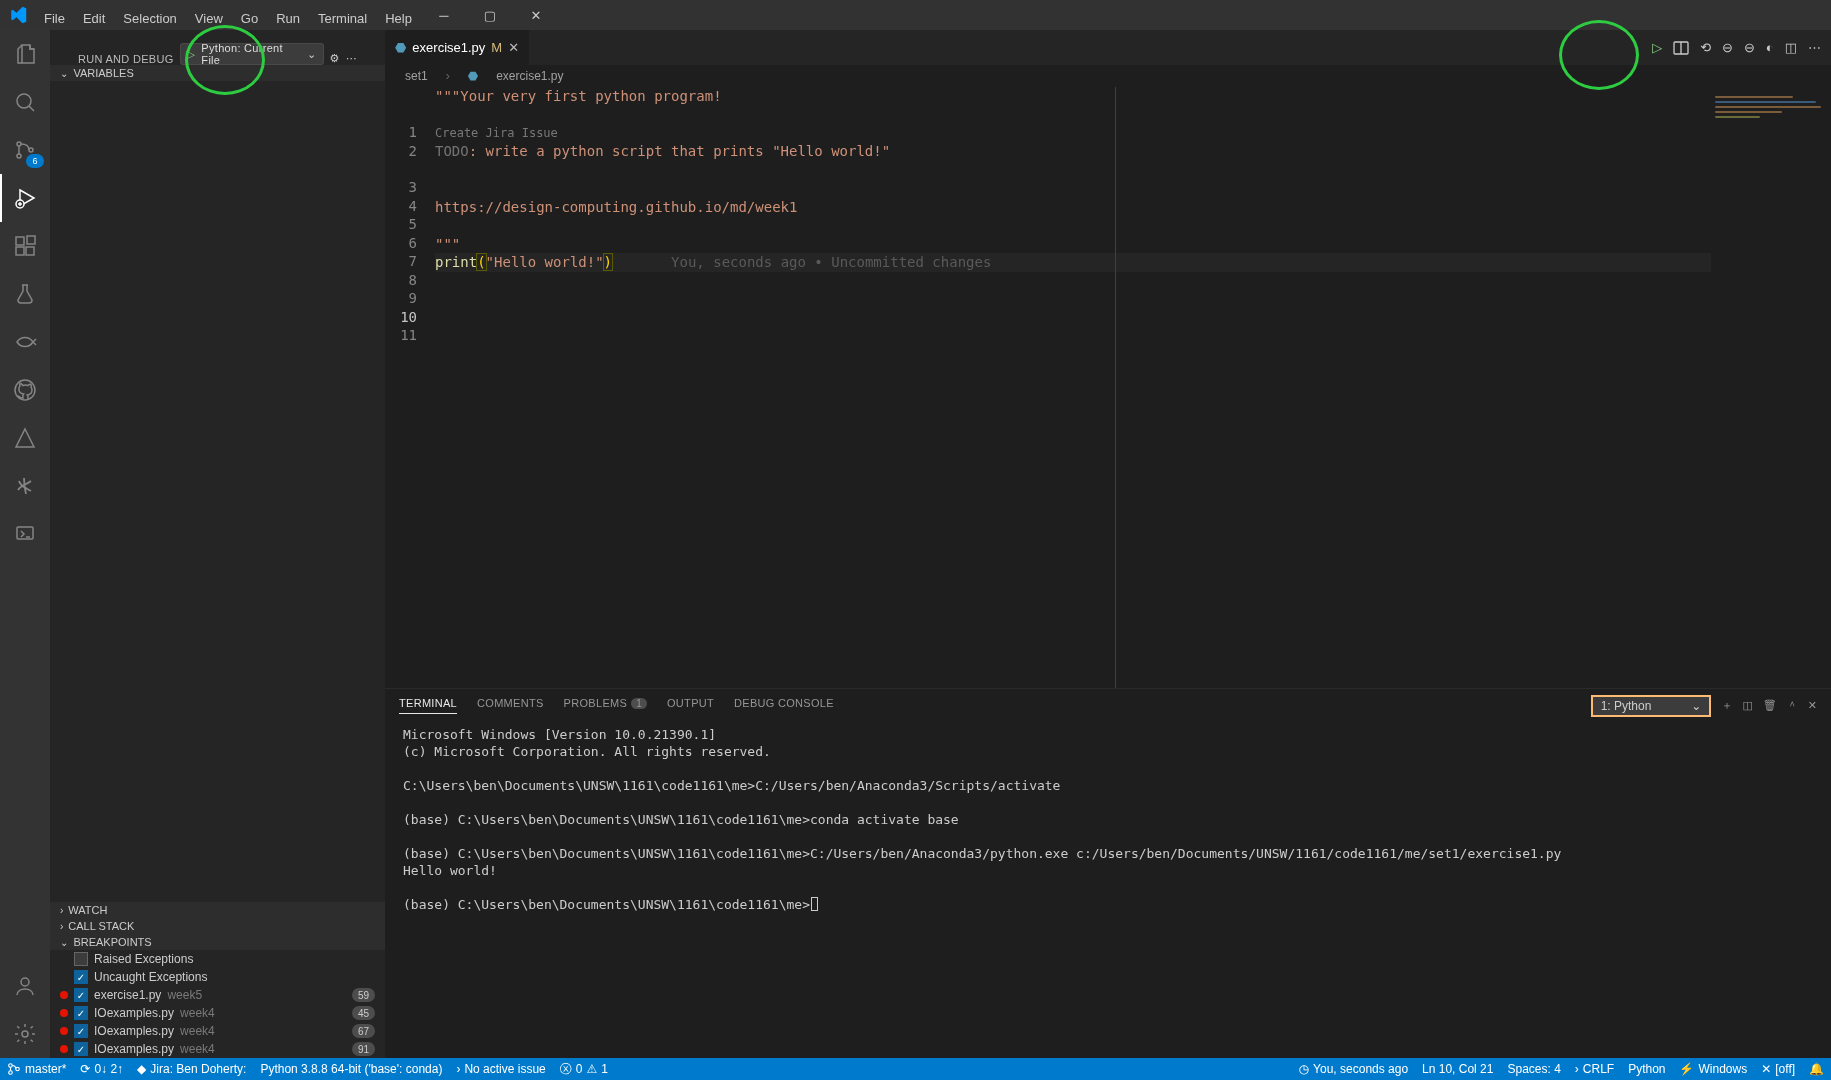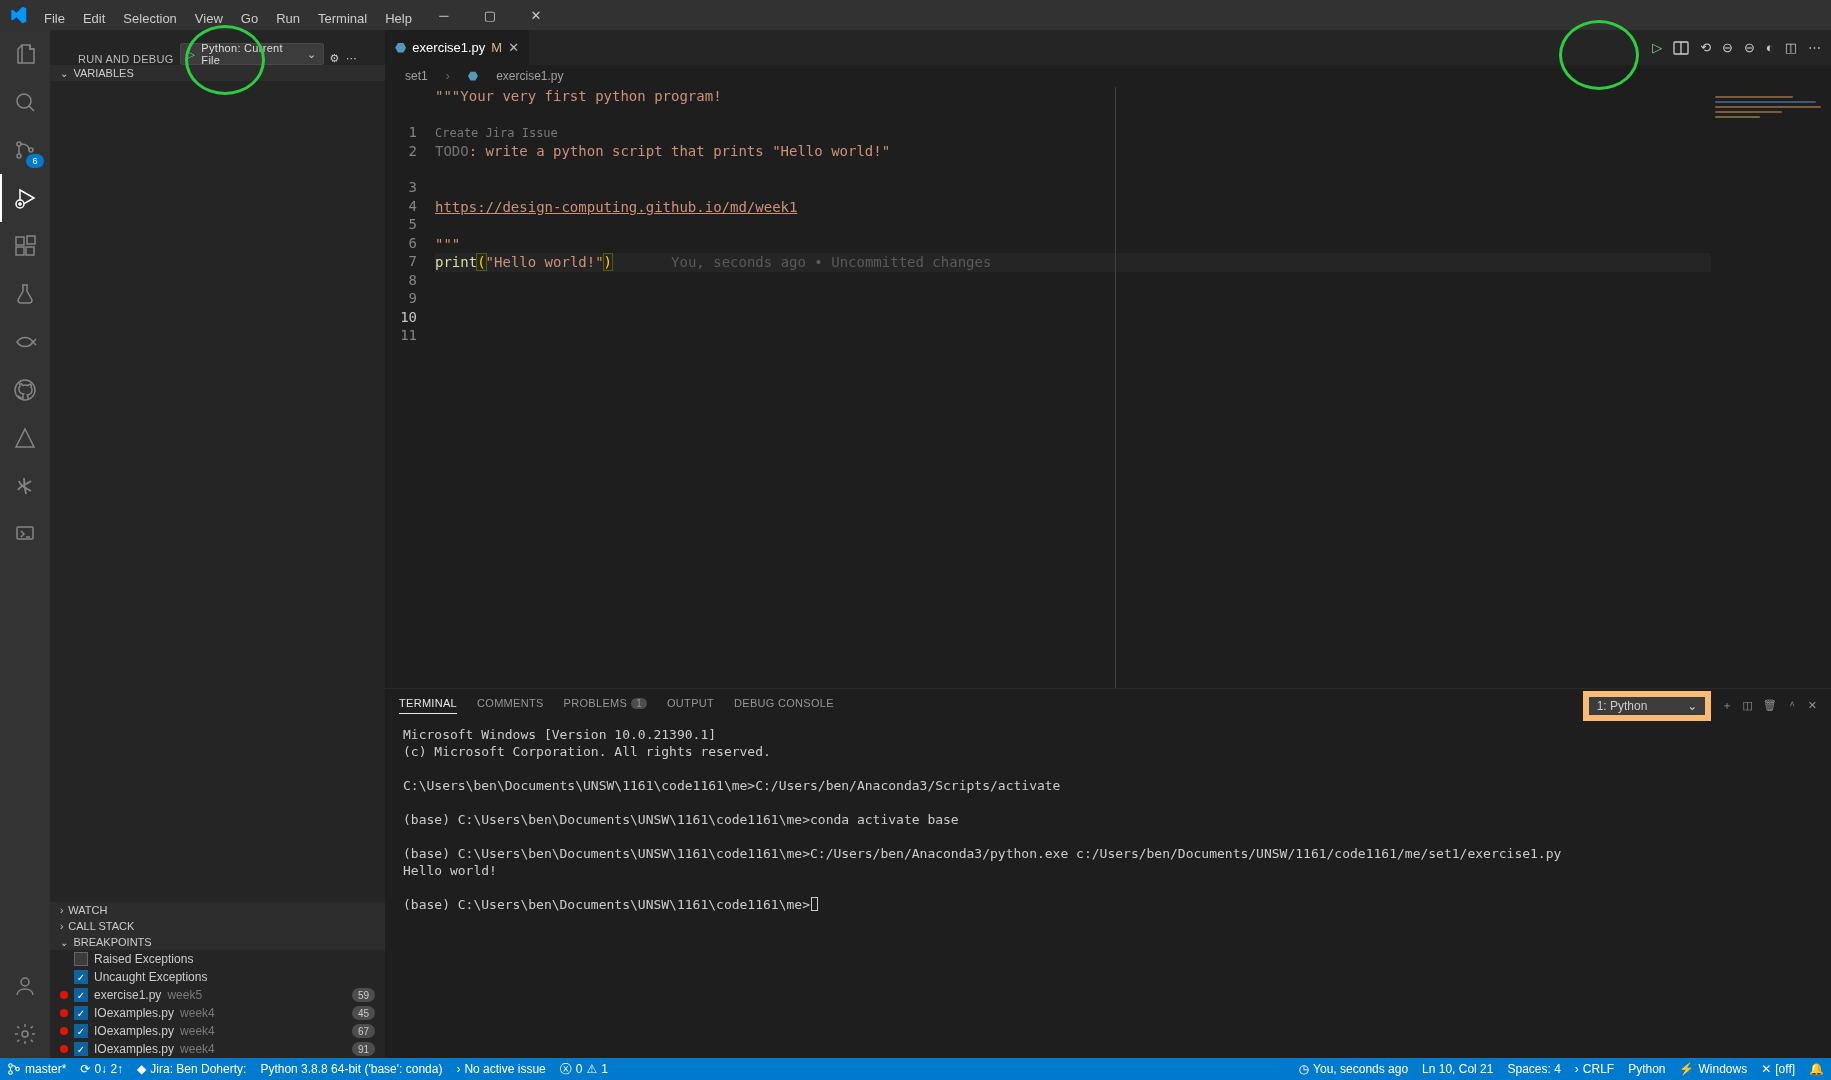--- a/index.html
+++ b/index.html
@@ -51,36 +51,36 @@
   .code-wrap{flex:1;display:flex;min-height:0;position:relative}
   .gutter{width:50px;text-align:right;color:#858585;font-family:Consolas,monospace;font-size:14px;padding-top:18px;line-height:18.5px;padding-right:18px}
   .gutter .cur{color:#c6c6c6}
   .code{flex:1;font-family:Consolas,monospace;font-size:14px;padding-top:0px;line-height:18.5px;color:#ce9178;position:relative;min-width:0}
   .code .lens{color:#777;font-size:12px;height:18px}
   .code .line{height:18.5px;white-space:pre}
   .code .str{color:#ce9178}
   .code .kw{color:#737373}
   .code .fn{color:#dcdcaa}
   .code .paren{color:#ffd700}
-  .code .link{color:#ce9178;text-decoration:underline}
+  .code .link{color:#ce9178;}
   .code .blame{color:#5a5a5a}
   .code .hlbox{outline:1px solid #5a5a00}
   .ruler{position:absolute;top:0;bottom:0;border-left:1px solid #404040}
   .minimap{width:120px;background:#1e1e1e;border-left:0px solid #2a2a2a;padding:6px 4px}
   .minimap .mm{height:2px;margin:3px 0;border-radius:1px}
   
   .annot{position:absolute;border:3px solid #2ecc40;border-radius:50%;pointer-events:none}
   
   .panel{height:370px;border-top:1px solid #2a2a2a;background:#1e1e1e;display:flex;flex-direction:column;min-width:0}
   .panel-tabs{height:33px;display:flex;align-items:center;padding:0 14px;color:#969696;gap:20px;font-size:11px}
   .panel-tabs .ptab{padding-bottom:4px;border-bottom:1px solid transparent;letter-spacing:0.3px}
   .panel-tabs .ptab.active{color:#e7e7e7;border-bottom-color:#e7e7e7}
   .panel-tabs .ptab .pbadge{background:#4d4d4d;border-radius:8px;font-size:10px;padding:0 5px;margin-left:4px}
   .panel-tabs .tools{margin-left:auto;display:flex;align-items:center;gap:10px}
-  .term-dd{background:#3c3c3c;border:6px solid #fdba74;padding:2px 8px;display:flex;gap:40px;align-items:center;font-size:12px;color:#ccc}
+  .term-dd{background:#3c3c3c;border:2px solid #fdba74;padding:2px 8px;display:flex;gap:40px;align-items:center;font-size:12px;color:#ccc}
   .terminal-body{flex:1;padding:4px 18px;font-family:Consolas,monospace;font-size:13px;color:#ccc;white-space:pre-wrap;overflow:hidden;line-height:17px}
   .cursor-box{display:inline-block;width:7px;height:14px;border:1px solid #ccc;margin-left:1px;vertical-align:-2px}
   
   .statusbar{height:22px;background:#007acc;display:flex;align-items:center;color:#fff;font-size:12px}
   .statusbar .sb{padding:0 7px;display:flex;align-items:center;gap:4px}
   .statusbar .right{margin-left:auto;display:flex}
   svg{display:block}
 </style>
 </head>
 <body>

